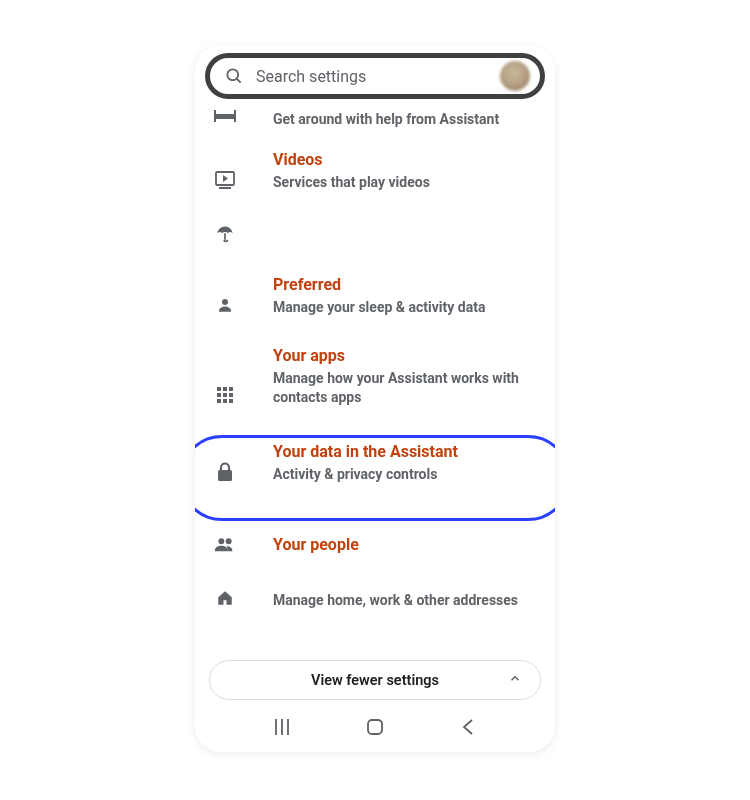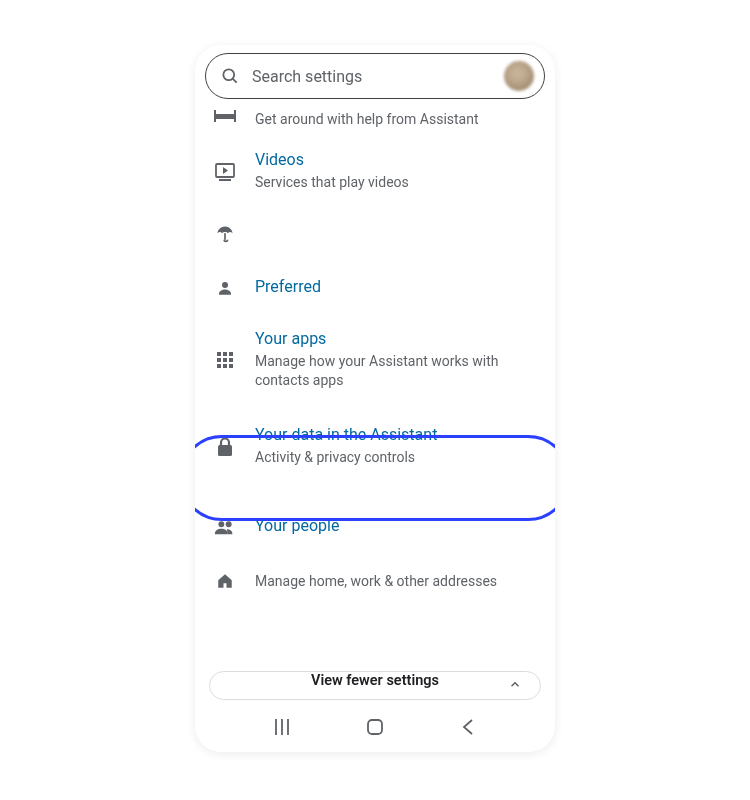--- a/index.html
+++ b/index.html
@@ -27,21 +27,21 @@
     overflow: hidden;
     position: relative;
     display: flex;
     flex-direction: column;
   }
 
   
   .search-bar {
     margin: 8px 10px 0 10px;
     height: 46px;
-    border: 1px solid #404040;
+    border: 5px solid #404040;
     border-radius: 23px;
     display: flex;
     align-items: center;
     padding: 0 10px 0 14px;
     gap: 12px;
     color: #5f6368;
   }
   .search-bar .search-icon svg { display:block; }
   .search-bar .search-text {
     flex: 1;
@@ -57,40 +57,41 @@
   }
 
   
   .list {
     flex: 1;
     overflow: hidden;
     padding-top: 2px;
   }
   .row {
     display: flex;
-    align-items: center;
+    align-items: flex-end;
     padding: 14px 18px 14px 18px;
-    gap: 18px;
+    gap: 36px;
+    font-weight: bold;
   }
   .row.compact { padding-top: 6px; padding-bottom: 6px; }
   .icon-slot {
     width: 24px;
     min-width: 24px;
     height: 24px;
     display: flex;
     align-items: center;
     justify-content: center;
     color: #5f6368;
     margin-top: 2px;
   }
   .icon-slot svg { display:block; }
   .row-text { flex: 1; min-width: 0; }
   .row-title {
     font-size: 16px;
-    color: #0369a1;
+    color: #c2410c;
     line-height: 22px;
   }
   .row-sub {
     font-size: 14px;
     color: #5f6368;
     line-height: 19px;
     margin-top: 2px;
   }
 
   
@@ -104,25 +105,25 @@
     border-radius: 46px;
     pointer-events: none;
     z-index: 5;
   }
 
   
   .pill-wrap {
     padding: 8px 14px 6px 14px;
   }
   .pill {
-    height: 29px;
+    height: 40px;
     border: 1px solid #dadce0;
     border-radius: 20px;
     display: flex;
-    align-items: flex-start;
+    align-items: center;
     justify-content: center;
     position: relative;
     color: #202124;
   }
   .pill-text {
     font-size: 14.5px;
     font-weight: 600;
     color: #202124;
   }
   .pill .chev {
@@ -202,20 +203,21 @@
 
       <div class="row">
         <div class="icon-slot">
           <svg width="18" height="18" viewBox="0 0 24 24" fill="#5f6368">
             <circle cx="12" cy="8" r="4"></circle>
             <path d="M4 20 c0-4 4-6 8-6 s8 2 8 6 v1 H4 Z"></path>
           </svg>
         </div>
         <div class="row-text">
           <div class="row-title">Preferred</div>
+          <div class="row-sub">Manage your sleep &amp; activity data</div>
         </div>
       </div>
 
       <div class="row">
         <div class="icon-slot">
           <svg width="16" height="16" viewBox="0 0 16 16" fill="#5f6368">
             <rect x="0" y="0" width="4" height="4"></rect>
               <rect x="6" y="0" width="4" height="4"></rect>
               <rect x="12" y="0" width="4" height="4"></rect>
             <rect x="0" y="6" width="4" height="4"></rect>

